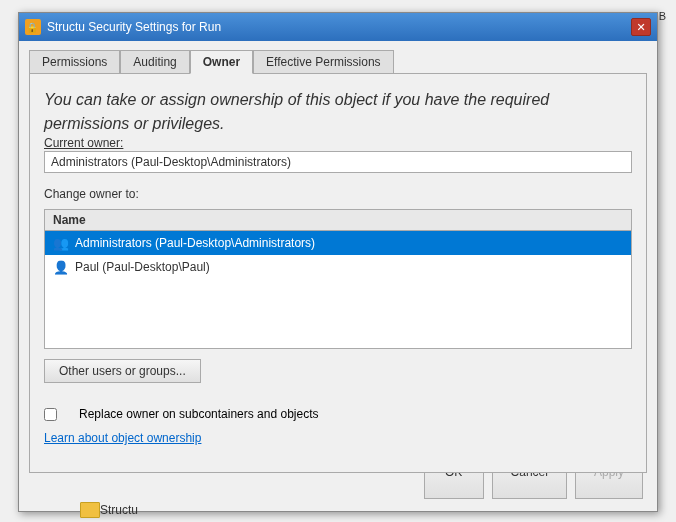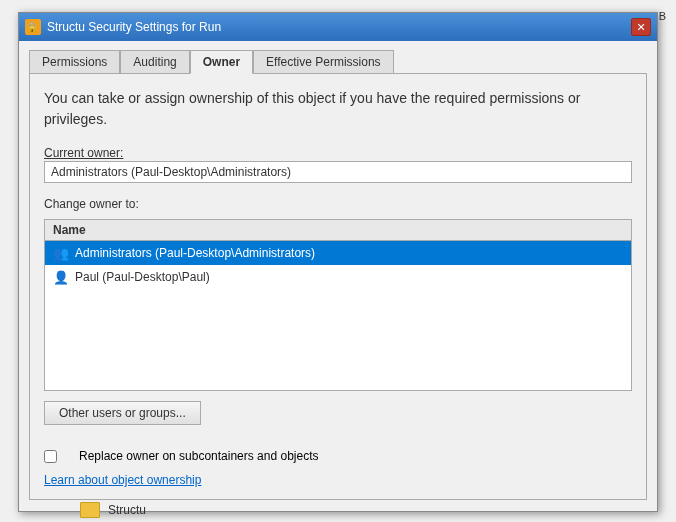--- a/index.html
+++ b/index.html
@@ -126,24 +126,24 @@
     .panel {
       border: 1px solid #aaa;
       background: #f0f0f0;
       padding: 14px 14px 12px;
       position: relative;
       z-index: 1;
       min-height: 400px;
     }
 
     .info-text {
-      font-size: 14px;
-      color: #333;
-      margin-bottom: 16px;
+      font-size: 16px;
+      color: #333;
       line-height: 1.5;
+      font-style: italic;
     }
 
     .field-label {
       font-size: 12px;
       color: #333;
       margin-bottom: 1px;
       text-decoration: underline;
     }
 
     .readonly-field {
@@ -159,21 +159,21 @@
     .section-label {
       font-size: 12px;
       color: #333;
       margin-bottom: 8px;
     }
 
     .list-container {
       width: 100%;
       border: 1px solid #aaa;
       background: white;
-      height: 172px;
+      height: 140px;
       margin-bottom: 10px;
       overflow: hidden;
     }
 
     .list-header {
       background: #e8e8e8;
       border-bottom: 1px solid #aaa;
       padding: 3px 8px;
       font-size: 12px;
       font-weight: bold;
@@ -258,21 +258,21 @@
       cursor: default;
     }
 
     
     .bottom-structu {
       position: absolute;
       bottom: 4px;
       left: 80px;
       display: flex;
       align-items: center;
-      gap: 8px;
+      gap: 0;
       font-size: 12px;
       color: #333;
     }
 
     .folder-icon-small {
       width: 20px;
       height: 16px;
       background: #f0c040;
       border-radius: 1px;
       border: 1px solid #c8a020;

